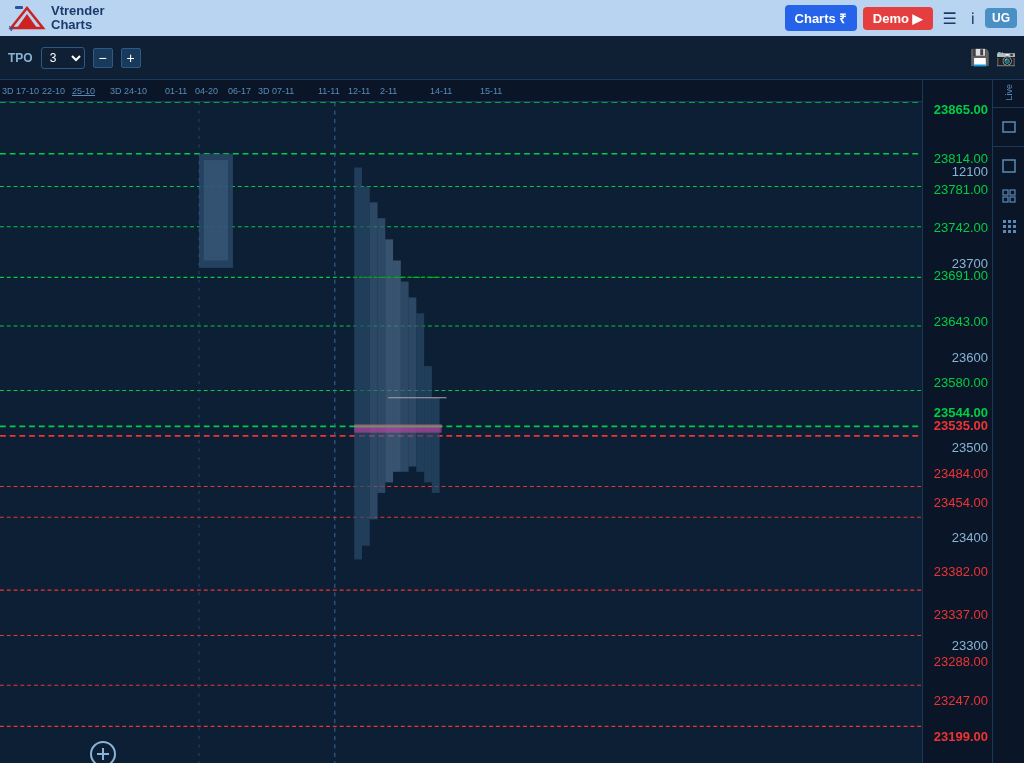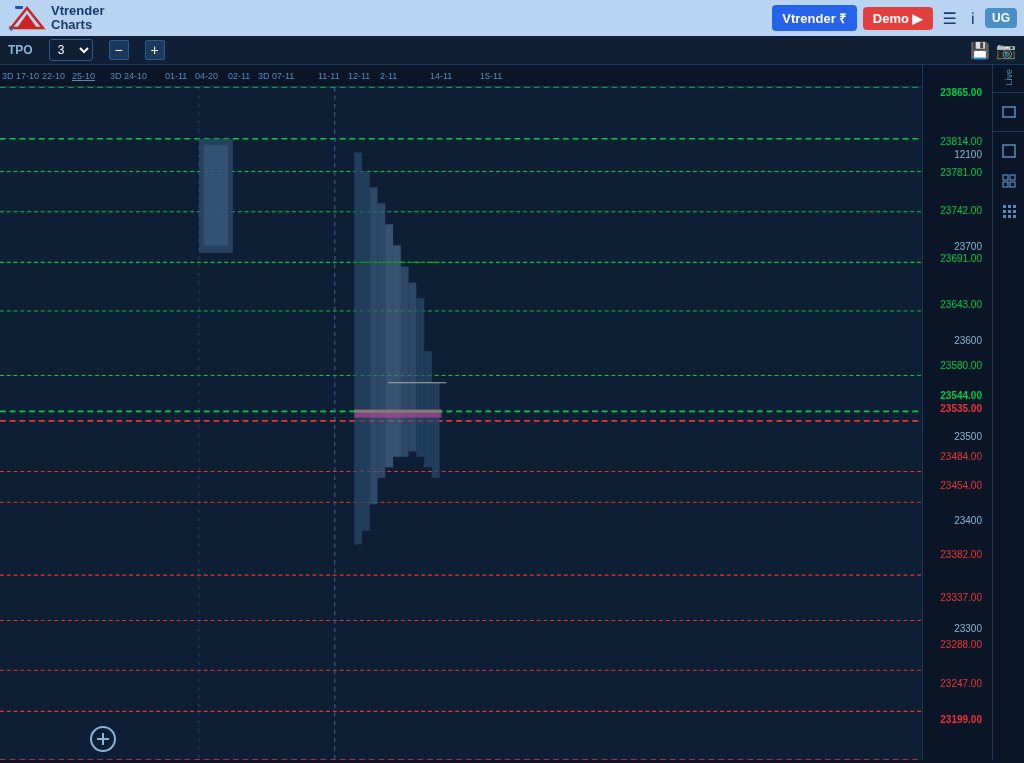--- a/index.html
+++ b/index.html
@@ -78,26 +78,26 @@
       border: none;
       border-radius: 4px;
       padding: 3px 7px;
       font-size: 12px;
       font-weight: bold;
       cursor: pointer;
     }
 
     
     #toolbar {
-      height: 29px;
+      height: 44px;
       background: #0f2035;
       display: flex;
       align-items: center;
       padding: 0 8px;
-      gap: 16px;
+      gap: 8px;
       border-bottom: 1px solid #1a3a5c;
     }
     .toolbar-label {
       font-size: 12px;
       color: #8ab4d4;
       font-weight: bold;
     }
     .toolbar-select {
       background: #0f2035;
       color: #fff;
@@ -219,22 +219,22 @@
       left: 0;
       right: 70px;
       bottom: 0;
       width: calc(100% - 0px);
       height: calc(100% - 22px);
     }
 
     
     .price-label {
       position: absolute;
-      right: 10px;
-      font-size: 10px;
+      right: 4px;
+      font-size: 13px;
       color: #8ab4d4;
       white-space: nowrap;
     }
   </style>
 </head>
 <body>
 
 <div id="header">
   <div id="logo-area">
     <div class="logo-icon">
@@ -244,21 +244,21 @@
         <rect x="8" y="2" width="8" height="3" fill="#2255aa" rx="1"></rect>
         <text x="2" y="27" font-size="7" fill="#2255aa" font-weight="bold">V</text>
       </svg>
     </div>
     <div class="logo-text">
       <div>Vtrender</div>
       <div>Charts</div>
     </div>
   </div>
   <div class="header-btns">
-    <button class="btn-pricing">Vtrender ₹</button>
+    <button class="btn-pricing">Charts ₹</button>
     <button class="btn-demo">Demo ▶</button>
     <button class="header-icon-btn">☰</button>
     <button class="header-icon-btn">ℹ</button>
     <button class="avatar-btn">UG</button>
   </div>
 </div>
 
 <div id="toolbar">
   <span class="toolbar-label">TPO</span>
   <select class="toolbar-select">
@@ -281,21 +281,21 @@
 
   <div id="chart-area" style="position:relative; flex:1; background:#0d1f35; overflow:hidden;">
 
     <div id="time-axis" style="position:absolute;top:0;left:0;right:0;height:22px;background:#0a1628;border-bottom:1px solid #1a3a5c;overflow:hidden;">
       <span class="time-label" style="left:2px;">3D 17-10</span>
       <span class="time-label" style="left:42px;">22-10</span>
       <span class="time-label" style="left:72px;text-decoration:underline;">25-10</span>
       <span class="time-label" style="left:110px;">3D 24-10</span>
       <span class="time-label" style="left:165px;">01-11</span>
       <span class="time-label" style="left:195px;">04-20</span>
-      <span class="time-label" style="left:228px;">02-11</span>
+      <span class="time-label" style="left:228px;">06-17</span>
       <span class="time-label" style="left:258px;">3D 07-11</span>
       <span class="time-label" style="left:318px;">11-11</span>
       <span class="time-label" style="left:348px;">12-11</span>
       <span class="time-label" style="left:380px;">2-11</span>
       <span class="time-label" style="left:430px;">14-11</span>
       <span class="time-label" style="left:480px;">15-11</span>
     </div>
 
     <div class="watermark">2024 Vtrender Charts</div>
 
@@ -375,21 +375,21 @@
     <span class="price-label" style="top:84px; color:#8ab4d4;">12100</span>
     <span class="price-label" style="top:102px; color:#00cc44;">23781.00</span>
     <span class="price-label" style="top:140px; color:#00cc44;">23742.00</span>
     <span class="price-label" style="top:176px; color:#8ab4d4;">23700</span>
     <span class="price-label" style="top:188px; color:#00cc44;">23691.00</span>
     <span class="price-label" style="top:234px; color:#00cc44;">23643.00</span>
     <span class="price-label" style="top:270px; color:#8ab4d4;">23600</span>
     <span class="price-label" style="top:295px; color:#00cc44;">23580.00</span>
     <span class="price-label" style="top:325px; color:#00cc44; font-weight:bold;">23544.00</span>
     <span class="price-label" style="top:338px; color:#ee3333; font-weight:bold;">23535.00</span>
-    <span class="price-label" style="top:360px; color:#8ab4d4;margin-top:6px;">23500</span>
+    <span class="price-label" style="top:360px; color:#8ab4d4;">23500</span>
     <span class="price-label" style="top:386px; color:#ee3333;">23484.00</span>
     <span class="price-label" style="top:415px; color:#ee3333;">23454.00</span>
     <span class="price-label" style="top:450px; color:#8ab4d4;">23400</span>
     <span class="price-label" style="top:484px; color:#ee3333;">23382.00</span>
     <span class="price-label" style="top:527px; color:#ee3333;">23337.00</span>
     <span class="price-label" style="top:558px; color:#8ab4d4;">23300</span>
     <span class="price-label" style="top:574px; color:#ee3333;">23288.00</span>
     <span class="price-label" style="top:613px; color:#ee3333;">23247.00</span>
     <span class="price-label" style="top:649px; color:#ee3333; font-weight:bold;">23199.00</span>
   </div>

